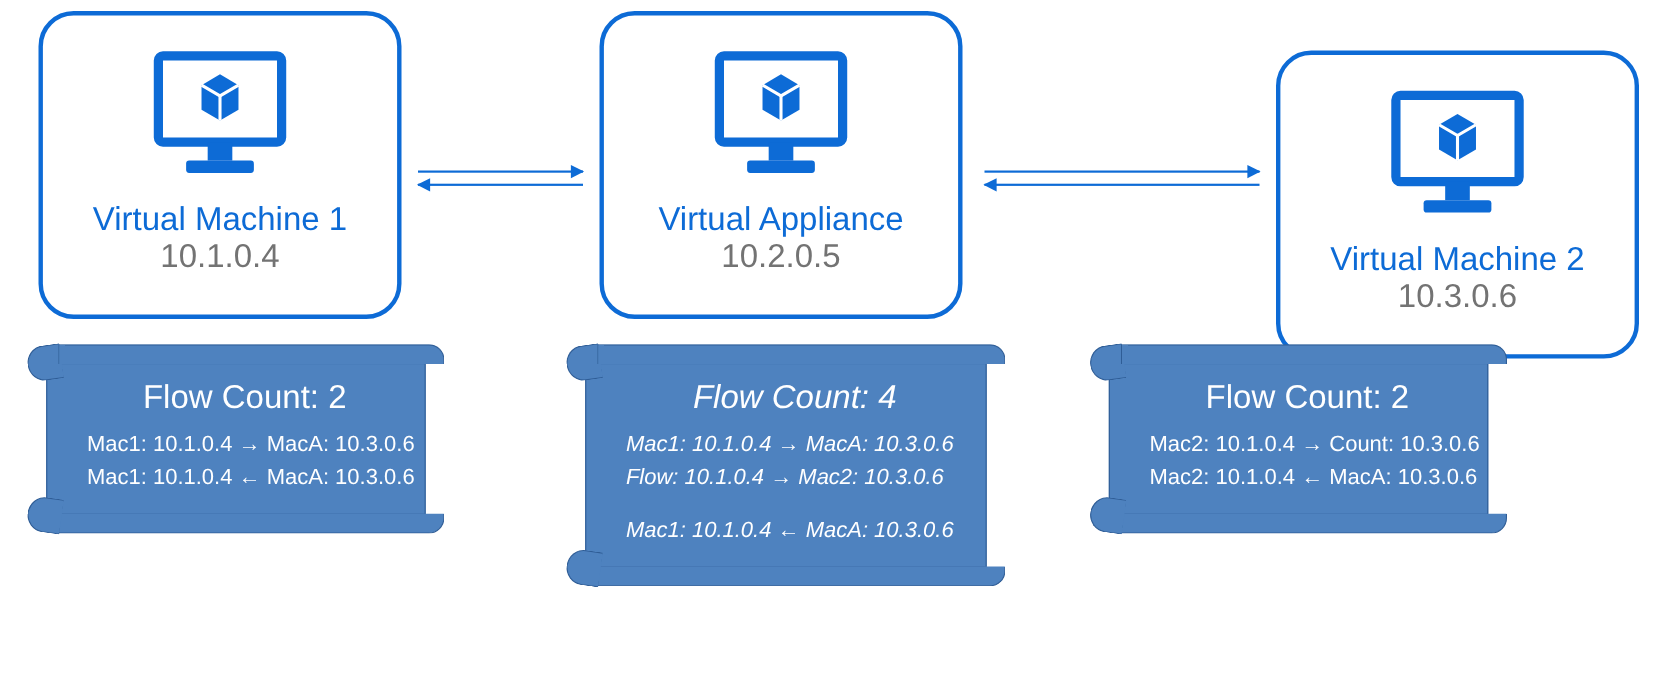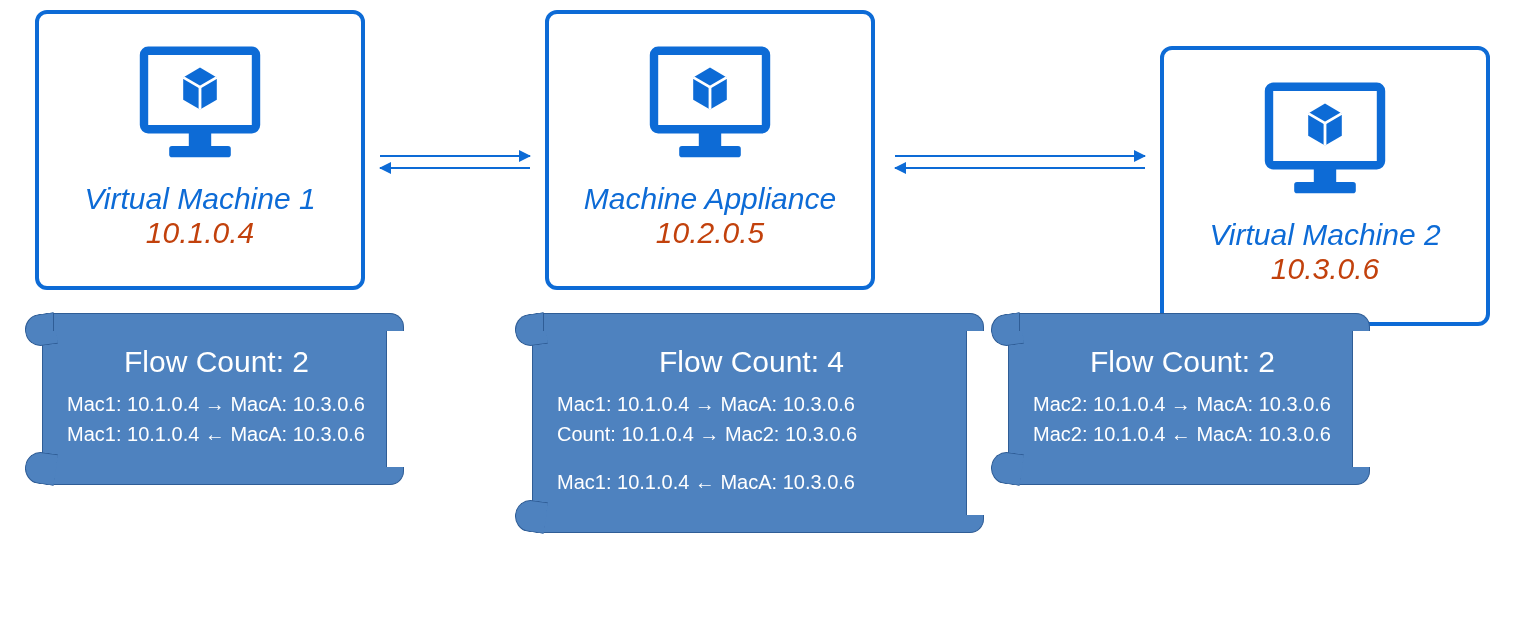--- a/index.html
+++ b/index.html
@@ -6,32 +6,31 @@
   body {
     font-family: "Segoe UI", Arial, sans-serif;
     background: #fff;
     width: 1524px;
     height: 626px;
     position: relative;
   }
   .node-box {
     position: absolute;
     border: 4px solid #0d6bd6;
-    border-radius: 12px;
+    border-radius: 32px;
     display: flex;
     flex-direction: column;
     align-items: center;
     padding: 20px 10px 15px 10px;
     width: 330px;
     height: 280px;
-    font-style: italic;
   }
   .node-icon svg { width: 140px; height: 140px; }
   .node-title { color: #0d6bd6; font-size: 30px; font-weight: 400; margin-top: 4px; }
-  .node-ip { color: #c2410c; font-size: 30px; font-weight: 400; }
+  .node-ip { color: #737373; font-size: 30px; font-weight: 400; }
   .arrow-pair {
     position: absolute;
     display: flex;
     flex-direction: column;
     gap: 10px;
     align-items: center;
     justify-content: center;
   }
   .arrow { height: 2px; background: #0d6bd6; position: relative; }
   .arrow .head-right {
@@ -46,21 +45,21 @@
     width: 0; height: 0;
     border-right: 12px solid #0d6bd6;
     border-top: 6px solid transparent;
     border-bottom: 6px solid transparent;
   }
   .scroll-box {
     position: absolute;
     background: #4e82bf;
     border: 1px solid #2f5d96;
     color: #fff;
-    padding: 14px 20px 18px 24px;
+    padding: 14px 20px 18px 36px;
   }
   .scroll-box::before {
     content: "";
     position: absolute;
     top: -17px; left: -18px;
     width: 30px; height: 30px;
     background: #4e82bf;
     border: 1px solid #2f5d96;
     border-radius: 50% 0 0 50%;
     border-right: none;
@@ -121,21 +120,21 @@
   <div class="node-icon">
     <svg viewBox="0 0 100 100">
       <rect x="10" y="12" width="80" height="56" rx="3" fill="none" stroke="#0d6bd6" stroke-width="6"></rect>
       <rect x="42" y="68" width="16" height="12" fill="#0d6bd6"></rect>
       <rect x="28" y="80" width="44" height="8" rx="2" fill="#0d6bd6"></rect>
       <polygon points="50,24 62,31 62,47 50,54 38,47 38,31" fill="#0d6bd6"></polygon>
       <polyline points="38,31 50,38 62,31" fill="none" stroke="#fff" stroke-width="2"></polyline>
       <line x1="50" y1="38" x2="50" y2="54" stroke="#fff" stroke-width="2"></line>
     </svg>
   </div>
-  <div class="node-title">Machine Appliance</div>
+  <div class="node-title">Virtual Appliance</div>
   <div class="node-ip">10.2.0.5</div>
 </div>
 
 <div class="node-box" style="left:1160px; top:10px;margin-top:36px;">
   <div class="node-icon">
     <svg viewBox="0 0 100 100">
       <rect x="10" y="12" width="80" height="56" rx="3" fill="none" stroke="#0d6bd6" stroke-width="6"></rect>
       <rect x="42" y="68" width="16" height="12" fill="#0d6bd6"></rect>
       <rect x="28" y="80" width="44" height="8" rx="2" fill="#0d6bd6"></rect>
       <polygon points="50,24 62,31 62,47 50,54 38,47 38,31" fill="#0d6bd6"></polygon>
@@ -166,29 +165,29 @@
 </div>
 
 <div class="scroll-box" style="left:42px; top:330px; width:345px;">
   <div class="scroll-top-flap"></div>
   <div class="scroll-bot-flap"></div>
   <div class="flow-title">Flow Count: 2</div>
   <div class="flow-line">Mac1: 10.1.0.4 → MacA: 10.3.0.6</div>
   <div class="flow-line">Mac1: 10.1.0.4 ← MacA: 10.3.0.6</div>
 </div>
 
-<div class="scroll-box" style="left:532px; top:330px; width:435px;">
+<div class="scroll-box" style="left:532px; top:330px; width:365px;font-style:italic;">
   <div class="scroll-top-flap"></div>
   <div class="scroll-bot-flap"></div>
   <div class="flow-title">Flow Count: 4</div>
   <div class="flow-line">Mac1: 10.1.0.4 → MacA: 10.3.0.6</div>
-  <div class="flow-line">Count: 10.1.0.4 → Mac2: 10.3.0.6</div>
+  <div class="flow-line">Flow: 10.1.0.4 → Mac2: 10.3.0.6</div>
   <div class="flow-gap"></div>
   <div class="flow-line">Mac1: 10.1.0.4 ← MacA: 10.3.0.6</div>
 </div>
 
 <div class="scroll-box" style="left:1008px; top:330px; width:345px;">
   <div class="scroll-top-flap"></div>
   <div class="scroll-bot-flap"></div>
   <div class="flow-title">Flow Count: 2</div>
-  <div class="flow-line">Mac2: 10.1.0.4 → MacA: 10.3.0.6</div>
+  <div class="flow-line">Mac2: 10.1.0.4 → Count: 10.3.0.6</div>
   <div class="flow-line">Mac2: 10.1.0.4 ← MacA: 10.3.0.6</div>
 </div>
 
 </body></html>

